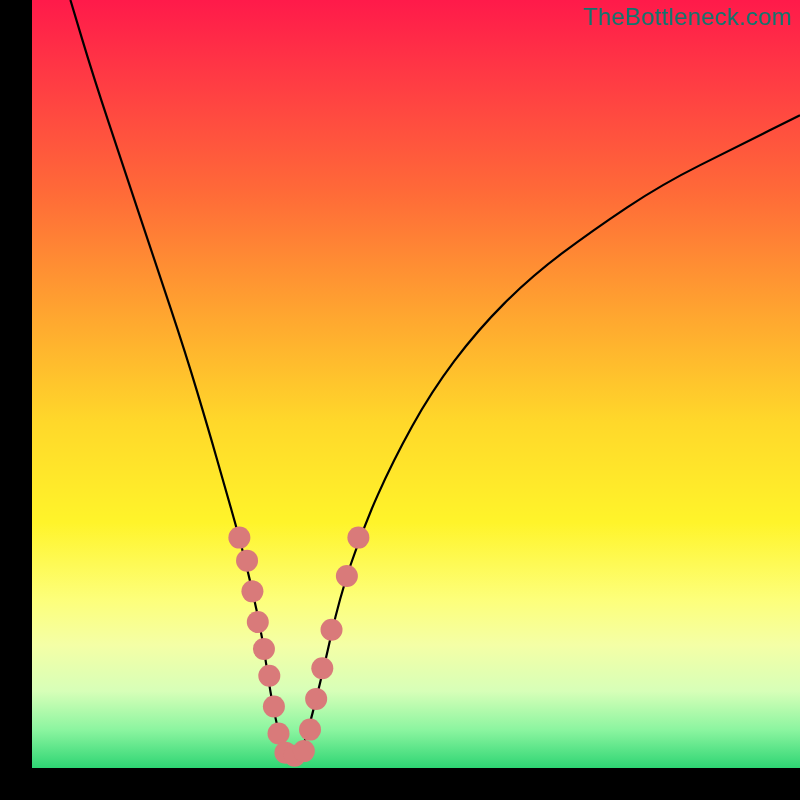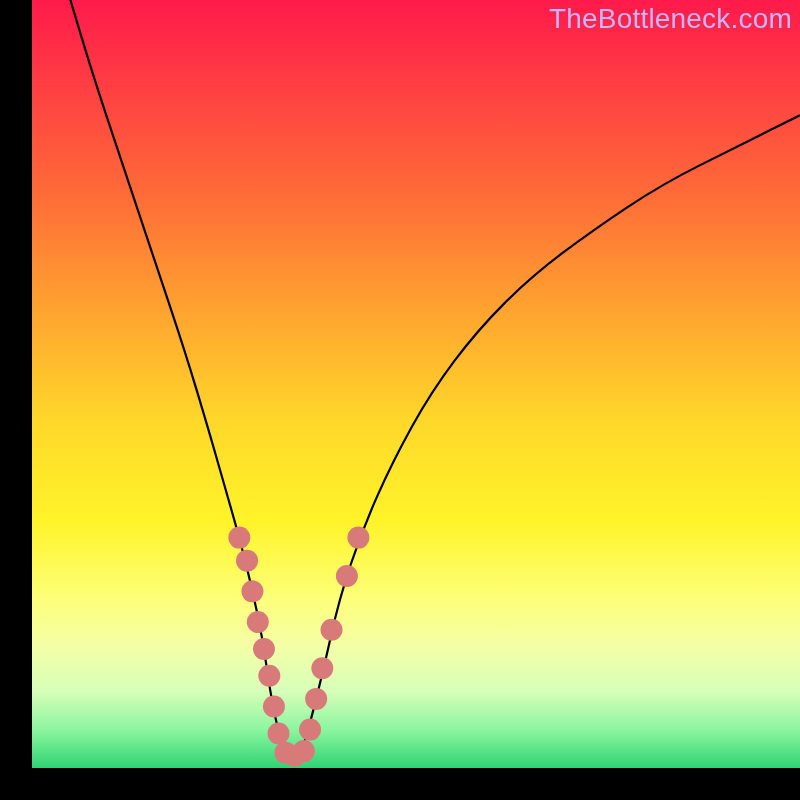--- a/index.html
+++ b/index.html
@@ -45,22 +45,22 @@
     left: 0;
     top: 0;
     width: 32px;
     height: 768px;
     background: #000;
   }
   .watermark {
     position: absolute;
     top: 3px;
     right: 8px;
-    color: #c4b5fd;
-    font-size: 28px;
+    color: #0f766e;
+    font-size: 24px;
     font-weight: 500;
     letter-spacing: 0.2px;
     z-index: 50;
   }
   svg.plot {
     position: absolute;
     top: 0;
     left: 32px;
     width: 768px;
     height: 768px;

